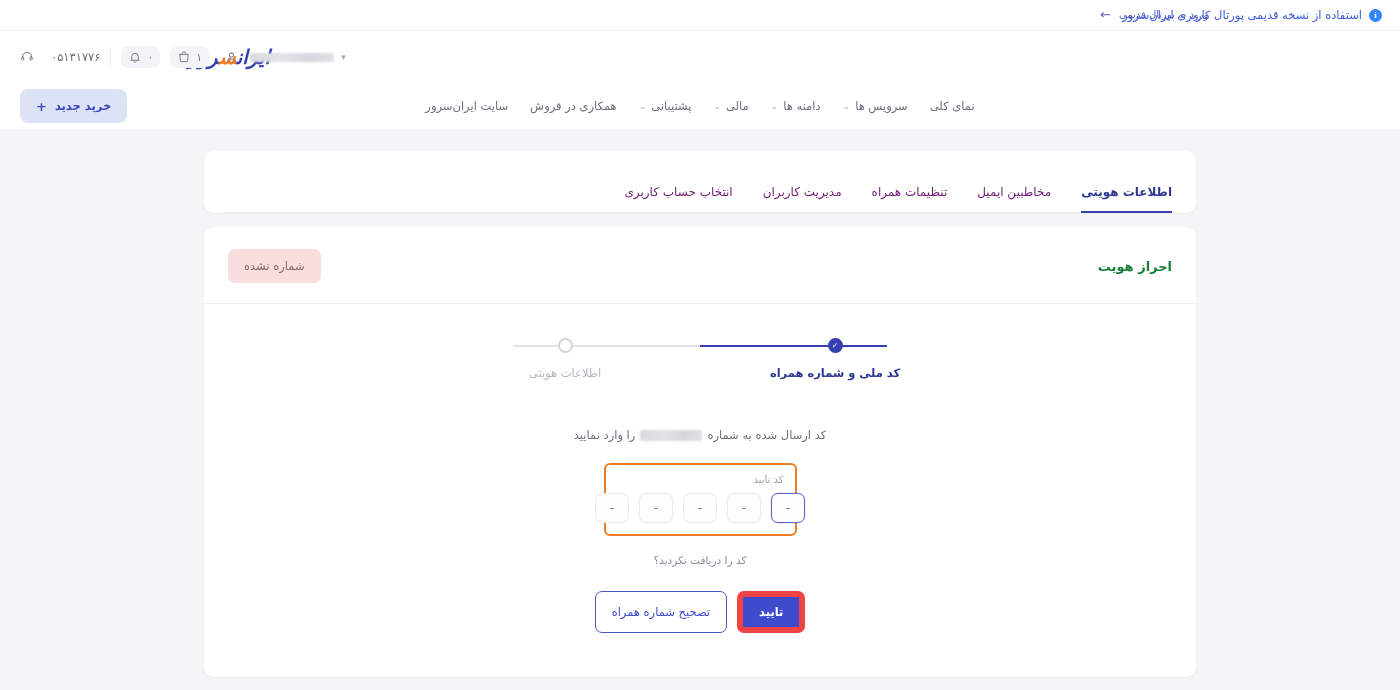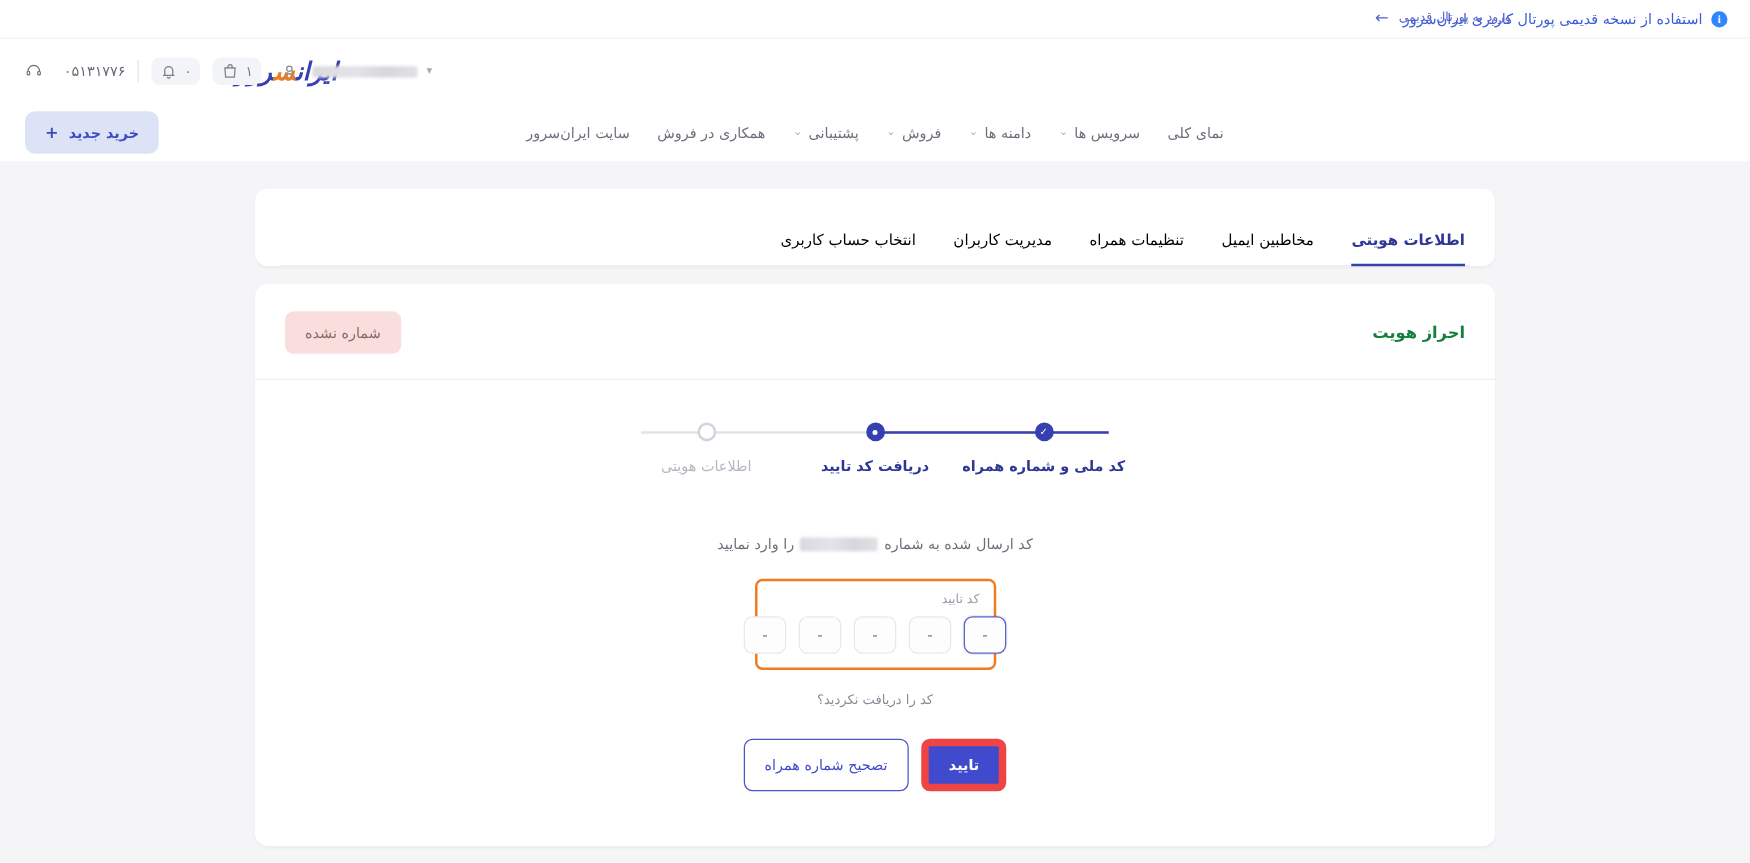--- a/index.html
+++ b/index.html
@@ -226,21 +226,21 @@
     align-items: flex-end;
     justify-content: flex-start;
     gap: 30px;
     height: 62px;
     padding-right: 4px;
     border-bottom: 1px solid #ededf2;
     flex-direction: row;
   }
   .tab {
     font-size: 12px;
-    color: #000000;
+    color: #701a75;
     padding-bottom: 12px;
     cursor: pointer;
     white-space: nowrap;
     border-bottom: 2px solid transparent;
     margin-bottom: -1px;
   }
   .tab.active {
     color: #2c3796;
     font-weight: 700;
     border-bottom-color: #3640b0;
@@ -506,21 +506,21 @@
       </span>
       <span class="nav-item">
         <span>سرویس ها</span>
         <span class="chev">⌄</span>
       </span>
       <span class="nav-item">
         <span>دامنه ها</span>
         <span class="chev">⌄</span>
       </span>
       <span class="nav-item">
-        <span>فروش</span>
+        <span>مالی</span>
         <span class="chev">⌄</span>
       </span>
       <span class="nav-item">
         <span>پشتیبانی</span>
         <span class="chev">⌄</span>
       </span>
       <span class="nav-item">
         <span>همکاری در فروش</span>
       </span>
       <span class="nav-item">
@@ -551,24 +551,20 @@
     <div class="stepper-wrap">
       <div class="stepper">
         <div class="track"></div>
         <div class="track-done"></div>
 
         <div class="step">
           <span class="node"></span>
           <span class="step-label">اطلاعات هویتی</span>
         </div>
 
-        <div class="step">
-          <span class="node active"></span>
-          <span class="step-label on">دریافت کد تایید</span>
-        </div>
 
         <div class="step">
           <span class="node done">✓</span>
           <span class="step-label on">کد ملی و شماره همراه</span>
         </div>
       </div>
     </div>
 
     <div class="otp-section">
       <div class="sent-note">

